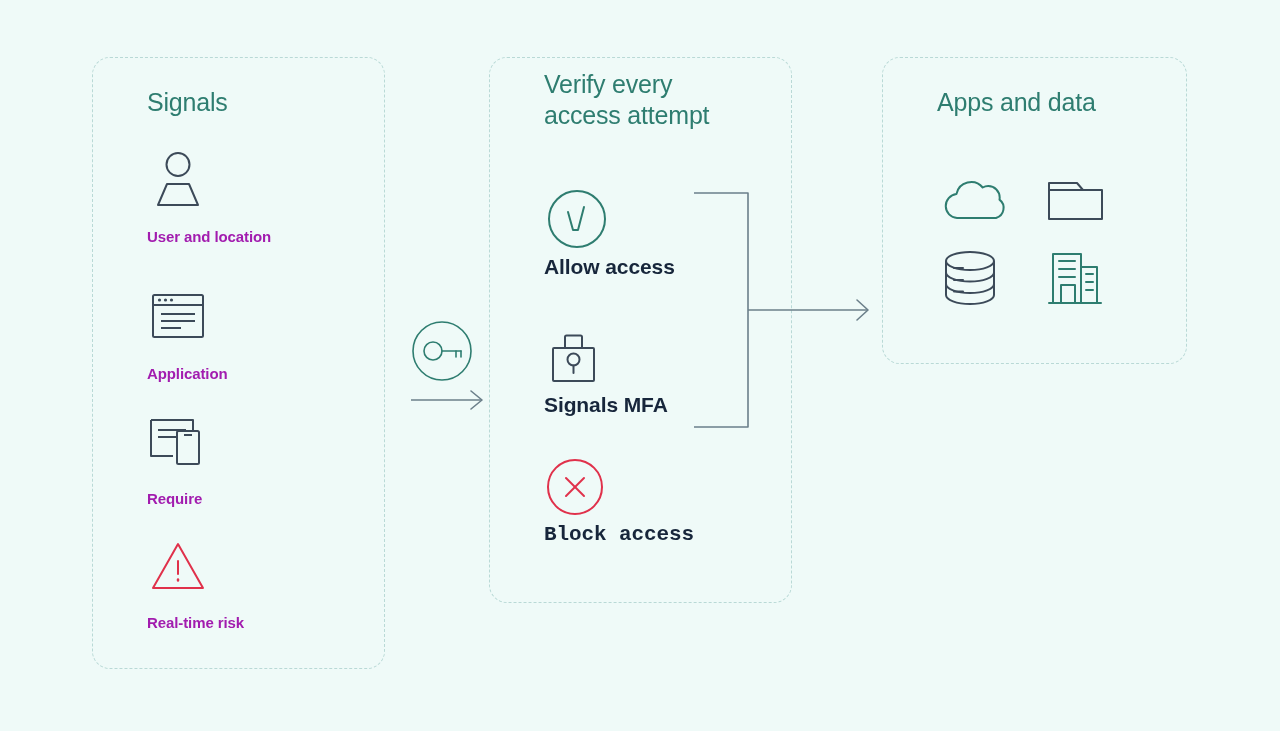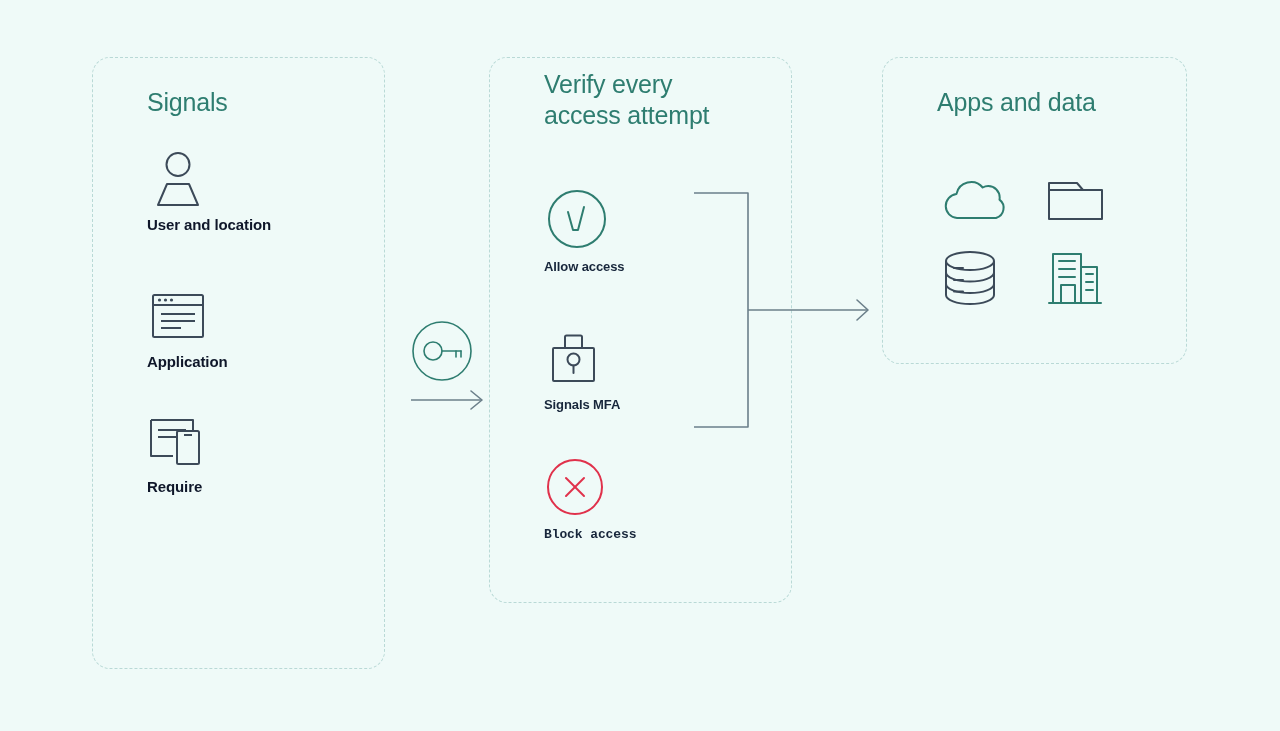--- a/index.html
+++ b/index.html
@@ -49,22 +49,22 @@
   .signal-item {
     position: absolute;
     left: 54px;
   }
   .signal-icon {
     height: 58px;
     display: block;
   }
   .signal-label {
     display: block;
-    margin-top: 8px;
-    color: #0f172a;
+    margin-top: 20px;
+    color: #a21caf;
     font-size: 15px;
     font-weight: 600;
     letter-spacing: -0.1px;
     line-height: 18px;
   }
   #signal-0 { top: 92px; }
   #signal-1 { top: 229px; }
   #signal-2 { top: 354px; }
   #signal-3 { top: 478px; }
 
@@ -74,21 +74,21 @@
     left: 54px;
   }
   .verify-icon {
     height: 62px;
     display: block;
   }
   .verify-label {
     display: block;
     margin-top: 8px;
     color: #17263b;
-    font-size: 13px;
+    font-size: 21px;
     font-weight: 600;
     letter-spacing: -0.1px;
     line-height: 18px;
   }
   #verify-0 { top: 130px; }
   #verify-1 { top: 268px; }
   #verify-2 { top: 398px; font-family: Liberation Mono, monospace; }
 
   
   .apps-grid {
@@ -157,20 +157,30 @@
           <path d="M4 8 V44 H26" stroke="#3c4a59" stroke-width="2" stroke-linejoin="round"></path>
           <path d="M11 18 H39" stroke="#3c4a59" stroke-width="2"></path>
           <path d="M11 25 H29" stroke="#3c4a59" stroke-width="2"></path>
           <rect x="30" y="19" width="22" height="33" rx="1.5" stroke="#3c4a59" stroke-width="2" fill="#effaf8"></rect>
           <path d="M37 23 H45" stroke="#3c4a59" stroke-width="2"></path>
         </svg>
       </span>
       <span class="signal-label">Require</span>
     </div>
 
+    <div class="signal-item" id="signal-3">
+      <span class="signal-icon">
+        <svg width="62" height="58" viewBox="0 0 62 58" fill="none">
+          <path d="M31 8 L56 52 H6 Z" stroke="#e0314b" stroke-width="2" stroke-linejoin="round"></path>
+          <path d="M31 25 V38" stroke="#e0314b" stroke-width="2" stroke-linecap="round"></path>
+          <path d="M31 43.5 V44.5" stroke="#e0314b" stroke-width="2.4" stroke-linecap="round"></path>
+        </svg>
+      </span>
+      <span class="signal-label">Real-time risk</span>
+    </div>
   </div>
 
   <div class="panel" id="panel-verify">
 
     <div class="panel-title" id="title-verify">Verify every
 access attempt</div>
 
     <div class="verify-item" id="verify-0">
       <span class="verify-icon">
         <svg width="66" height="62" viewBox="0 0 66 62" fill="none">

